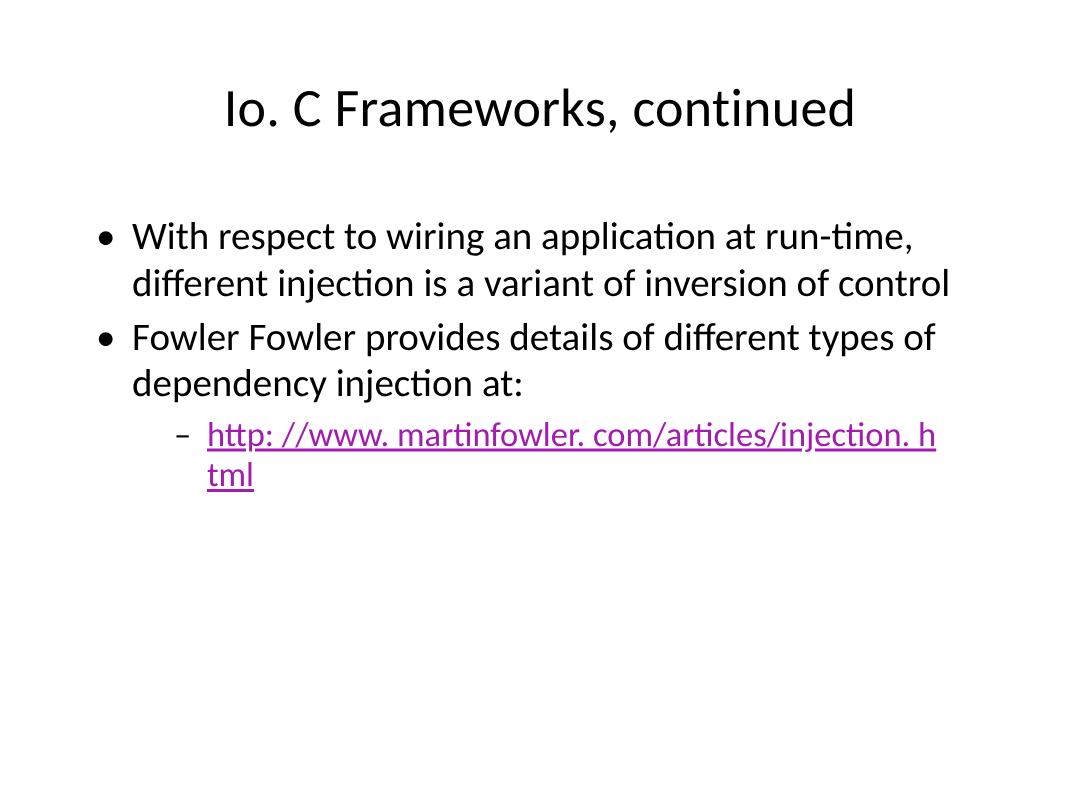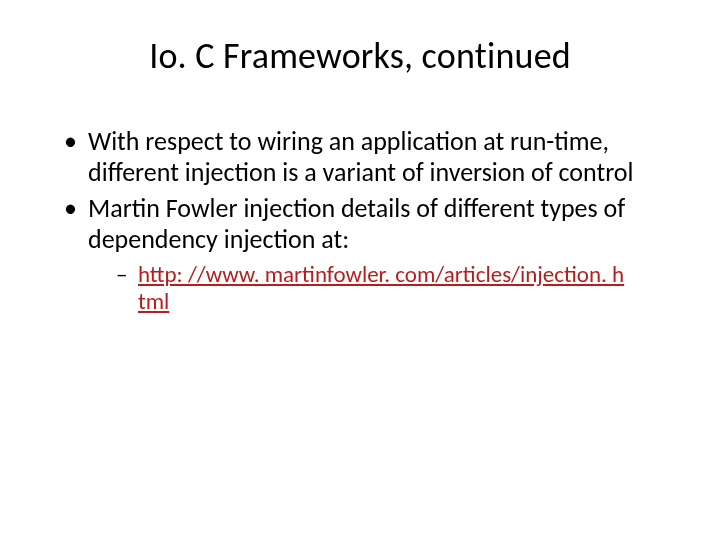--- a/index.html
+++ b/index.html
@@ -1,38 +1,38 @@
 <!DOCTYPE html>
 <html><head>
 <meta charset="utf-8">
 <style>
   * { margin: 0; padding: 0; box-sizing: border-box; }
   html, body { width: 720px; height: 540px; background: #fff; font-family: Calibri, "Segoe UI", Arial, sans-serif; color: #000; }
   .slide { width: 720px; height: 540px; position: relative; padding: 20px 60px 0 60px; }
-  .title { font-size: 36px; font-weight: 400; text-align: center; margin-top: 14px; margin-bottom: 48px; letter-spacing: 0.2px; }
+  .title { font-size: 36px; font-weight: 400; text-align: center; margin-top: 30px; margin-bottom: 48px; letter-spacing: 0.2px; }
   .bullets { list-style: none; }
   .bullets > li { position: relative; font-size: 26px; line-height: 1.18; margin-bottom: 6px; padding-left: 28px; }
   .bullets > li::before { content: "•"; position: absolute; left: 4px; top: 0; font-size: 26px; }
   .sub { list-style: none; margin-top: 6px; }
   .sub > li { position: relative; font-size: 23px; line-height: 1.2; padding-left: 50px; }
   .sub > li::before { content: "–"; position: absolute; left: 28px; top: 0; font-size: 23px; }
-  .link { color: #b91c1c; }
+  .link { color: #a21caf; }
 </style>
 </head>
 <body>
 
 <div class="slide">
   <h1 class="title">Io. C Frameworks, continued</h1>
 
   <ul class="bullets">
     <li>
       <span>With respect to wiring an application at run-time, different injection is a variant of inversion of control</span>
     </li>
     <li>
-      <span>Martin Fowler injection details of different types of dependency injection at:</span>
+      <span>Fowler Fowler provides details of different types of dependency injection at:</span>
       <ul class="sub">
         <li>
           <a href="#" class="link">http: //www. martinfowler. com/articles/injection. h tml</a>
         </li>
       </ul>
     </li>
   </ul>
 </div>
 
 </body></html>

